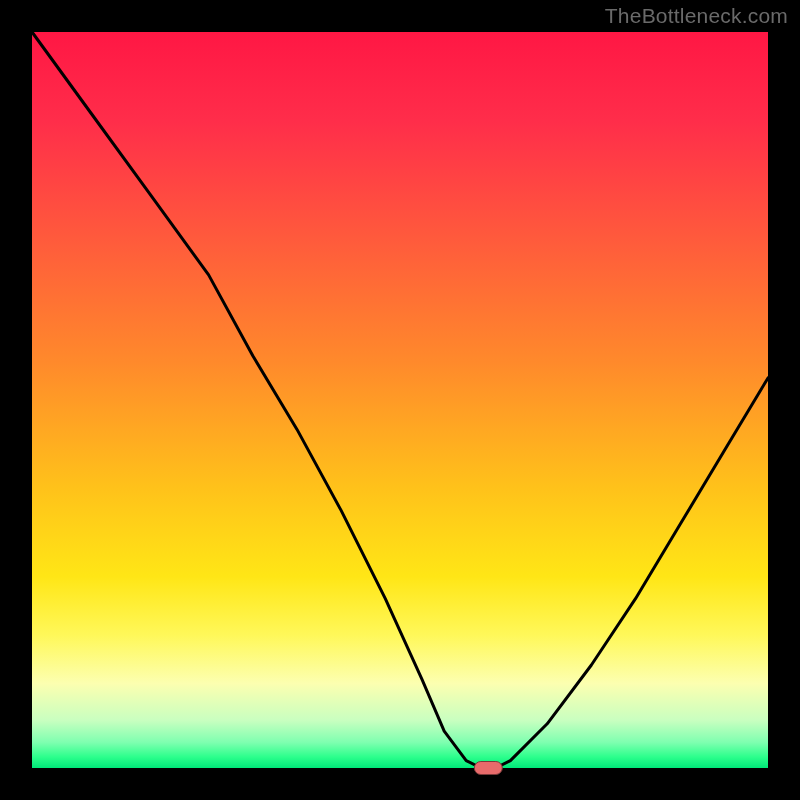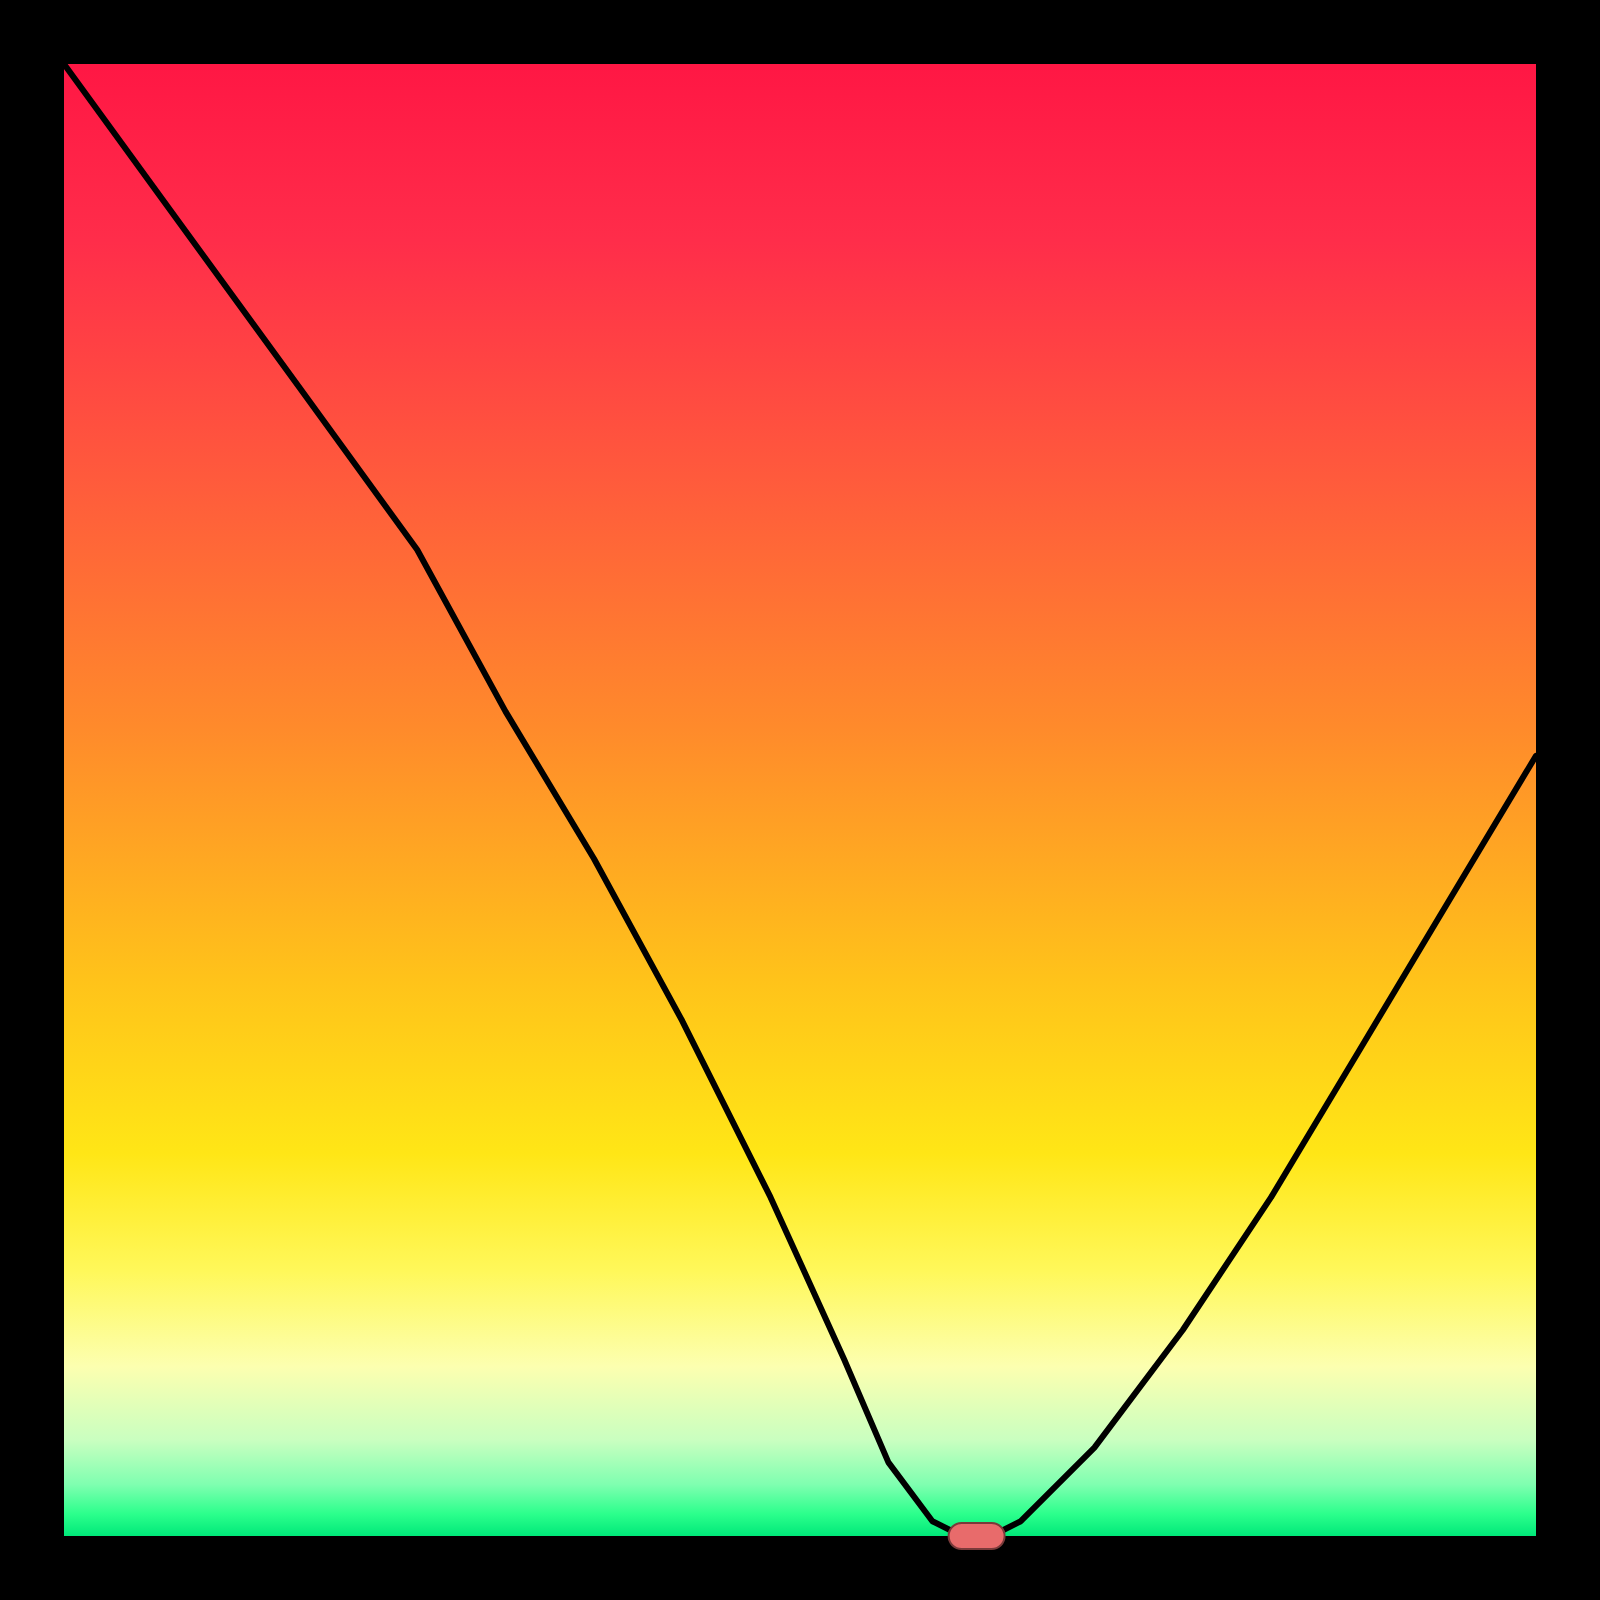--- a/index.html
+++ b/index.html
@@ -45,13 +45,14 @@
           <stop offset="96.5%" stop-color="#7fffb0"></stop>
           <stop offset="98.5%" stop-color="#2cff8c"></stop>
           <stop offset="100%" stop-color="#00e879"></stop>
         </linearGradient>
       </defs>
       <rect x="0" y="0" width="800" height="800" fill="#000000"></rect>
       <rect x="32" y="32" width="736" height="736" fill="url(#bg-grad)"></rect>
       <path d="M32.0 32.0 L90.9 113.0 L149.8 193.9 L208.6 274.9 L252.8 355.8 L297.0 429.4 L341.1 510.4 L385.3 598.7 L422.1 679.7 L444.2 731.2 L466.2 760.6 L481.0 768.0 L495.7 768.0 L510.4 760.6 L547.2 723.8 L591.4 665.0 L635.5 598.7 L679.7 525.1 L723.8 451.5 L768.0 377.9" fill="none" stroke="#000000" stroke-width="3" stroke-linecap="round" stroke-linejoin="round"></path>
       <rect x="474.3" y="761.5" width="28" height="13" rx="6.5" fill="#e86b6b" stroke="#7a3a3a" stroke-width="1"></rect>
     </svg>
+  <div class="watermark">TheBottleneck.com</div>
 </div>
 
 </body></html>

